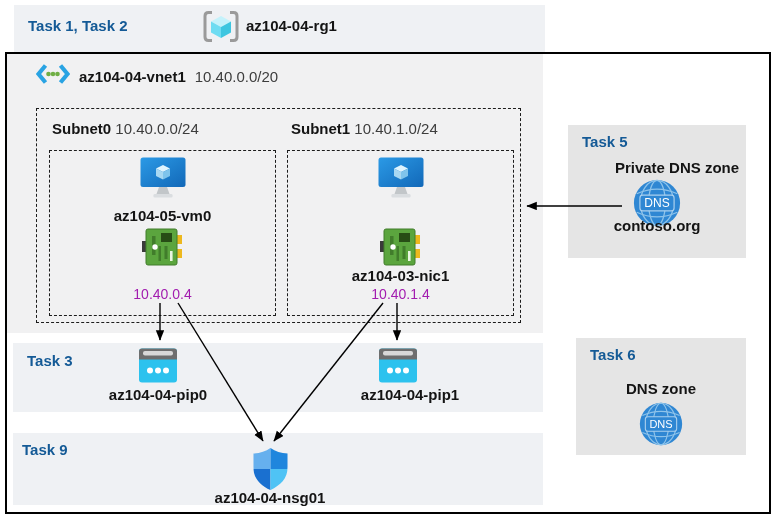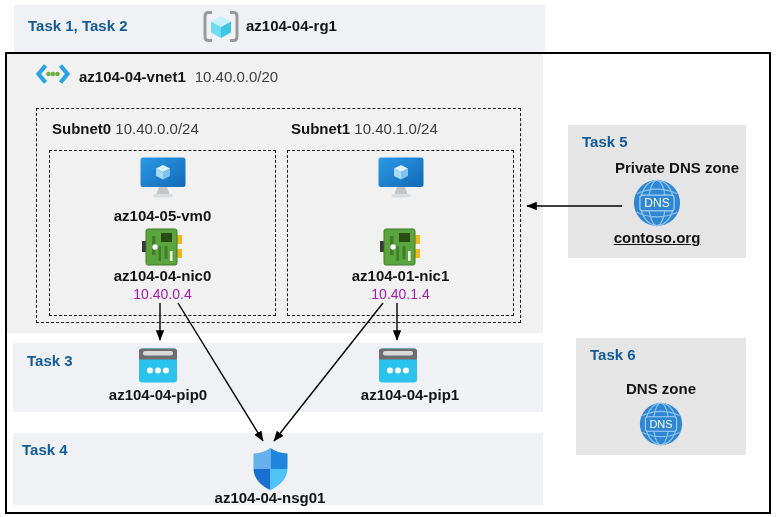--- a/index.html
+++ b/index.html
@@ -99,21 +99,20 @@
       <rect x="35" y="21" width="5" height="9" fill="#edb81e"></rect>
       <rect x="4" y="1" width="31" height="36" rx="2" fill="#5ba53e" stroke="#417d2b" stroke-width="1"></rect>
       <rect x="19" y="5" width="11" height="9" fill="#274d15"></rect>
       <rect x="10" y="8" width="3.5" height="19" fill="#417d2b"></rect>
       <rect x="16.5" y="18" width="2.5" height="15" fill="#417d2b"></rect>
       <rect x="22.5" y="18" width="3" height="13" fill="#417d2b"></rect>
       <rect x="28" y="23" width="2.6" height="10" fill="#eaf6e2"></rect>
       <circle cx="13" cy="19" r="2.7" fill="#ffffff"></circle>
     </svg>
   </span>
-  <div class="blabel centered" style="top:116px;">az104-04-nic0</div>
   <div class="ip centered" style="top:135px;">10.40.0.4</div>
 </div>
 
 <div class="dashed" style="left:287px;top:150px;width:227px;height:166px;">
   <span class="centered" style="top:6px;">
     <svg width="46" height="42" viewBox="0 0 46 42">
       <defs>
           <linearGradient id="vmg1" x1="0" y1="0" x2="1" y2="1">
         <stop offset="0" stop-color="#2b9ae6"></stop>
             <stop offset="1" stop-color="#1268b8"></stop>
@@ -134,39 +133,39 @@
       <rect x="35" y="21" width="5" height="9" fill="#edb81e"></rect>
       <rect x="4" y="1" width="31" height="36" rx="2" fill="#5ba53e" stroke="#417d2b" stroke-width="1"></rect>
       <rect x="19" y="5" width="11" height="9" fill="#274d15"></rect>
       <rect x="10" y="8" width="3.5" height="19" fill="#417d2b"></rect>
       <rect x="16.5" y="18" width="2.5" height="15" fill="#417d2b"></rect>
       <rect x="22.5" y="18" width="3" height="13" fill="#417d2b"></rect>
       <rect x="28" y="23" width="2.6" height="10" fill="#eaf6e2"></rect>
       <circle cx="13" cy="19" r="2.7" fill="#ffffff"></circle>
     </svg>
   </span>
-  <div class="blabel centered" style="top:116px;">az104-01-nic1</div>
+  <div class="blabel centered" style="top:116px;">az104-03-nic1</div>
   <div class="ip centered" style="top:135px;">10.40.1.4</div>
 </div>
 
 <div class="gbox" style="left:568px;top:125px;width:178px;height:133px;">
   <div class="tlabel" style="left:14px;top:8px;">Task 5</div>
   <div class="blabel centered" style="top:34px;margin-left:20px;">Private DNS zone</div>
   <span class="centered" style="top:54px;">
     <svg width="48" height="48" viewBox="0 0 52 52">
       <circle cx="26" cy="26" r="25" fill="#2f87d3"></circle>
       <path d="M4,16 Q26,6 48,16" fill="none" stroke="#8ec3ea" stroke-width="1.4"></path>
       <path d="M4,36 Q26,46 48,36" fill="none" stroke="#8ec3ea" stroke-width="1.4"></path>
       <ellipse cx="26" cy="26" rx="9" ry="24.5" fill="none" stroke="#8ec3ea" stroke-width="1.4"></ellipse>
       <ellipse cx="26" cy="26" rx="18" ry="24.5" fill="none" stroke="#8ec3ea" stroke-width="1.4"></ellipse>
       <rect x="7.5" y="17.5" width="37" height="17" rx="3" fill="#2f87d3" stroke="#a9cfee" stroke-width="1.3"></rect>
       <text x="26" y="30.5" text-anchor="middle" font-size="13" font-weight="400" fill="#ffffff">DNS</text>
     </svg>
   </span>
-  <div class="blabel centered" style="top:104px;text-decoration:underline;">contoso.org</div>
+  <div class="blabel centered" style="top:92px;">contoso.org</div>
 </div>
 
 <div class="band" style="left:13px;top:343px;width:530px;height:69px;">
   <div class="tlabel" style="left:14px;top:9px;">Task 3</div>
 </div>
 <span class="abs" style="left:139px;top:348px;">
   <svg width="38" height="35" viewBox="0 0 38 34">
     <rect x="0" y="0" width="38" height="34" rx="3" fill="#2cc2ee"></rect>
     <path d="M3,0 h32 a3,3 0 0 1 3,3 v8 h-38 v-8 a3,3 0 0 1 3,-3 z" fill="#6e6e6e"></path>
     <rect x="4" y="2.5" width="30" height="4.5" rx="2" fill="#d8d8d8"></rect>
@@ -198,21 +197,21 @@
       <path d="M4,36 Q26,46 48,36" fill="none" stroke="#8ec3ea" stroke-width="1.4"></path>
       <ellipse cx="26" cy="26" rx="9" ry="24.5" fill="none" stroke="#8ec3ea" stroke-width="1.4"></ellipse>
       <ellipse cx="26" cy="26" rx="18" ry="24.5" fill="none" stroke="#8ec3ea" stroke-width="1.4"></ellipse>
       <rect x="7.5" y="17.5" width="37" height="17" rx="3" fill="#2f87d3" stroke="#a9cfee" stroke-width="1.3"></rect>
       <text x="26" y="30.5" text-anchor="middle" font-size="13" font-weight="400" fill="#ffffff">DNS</text>
     </svg>
   </span>
 </div>
 
 <div class="band" style="left:13px;top:433px;width:530px;height:72px;">
-  <div class="tlabel" style="left:9px;top:8px;">Task 4</div>
+  <div class="tlabel" style="left:9px;top:8px;">Task 9</div>
 </div>
 <span class="abs" style="left:252px;top:447px;">
   <svg width="37" height="44" viewBox="0 0 38 46">
     <defs>
       <clipPath id="shieldclip">
         <path d="M19,1 C24,4.5 30,6.5 37,6.8 V21 C37,33 29,40.5 19,45 C9,40.5 1,33 1,21 V6.8 C8,6.5 14,4.5 19,1 Z"></path>
       </clipPath>
     </defs>
     <g clip-path="url(#shieldclip)">
       <rect x="0" y="0" width="19" height="23" fill="#66b0ee"></rect>

